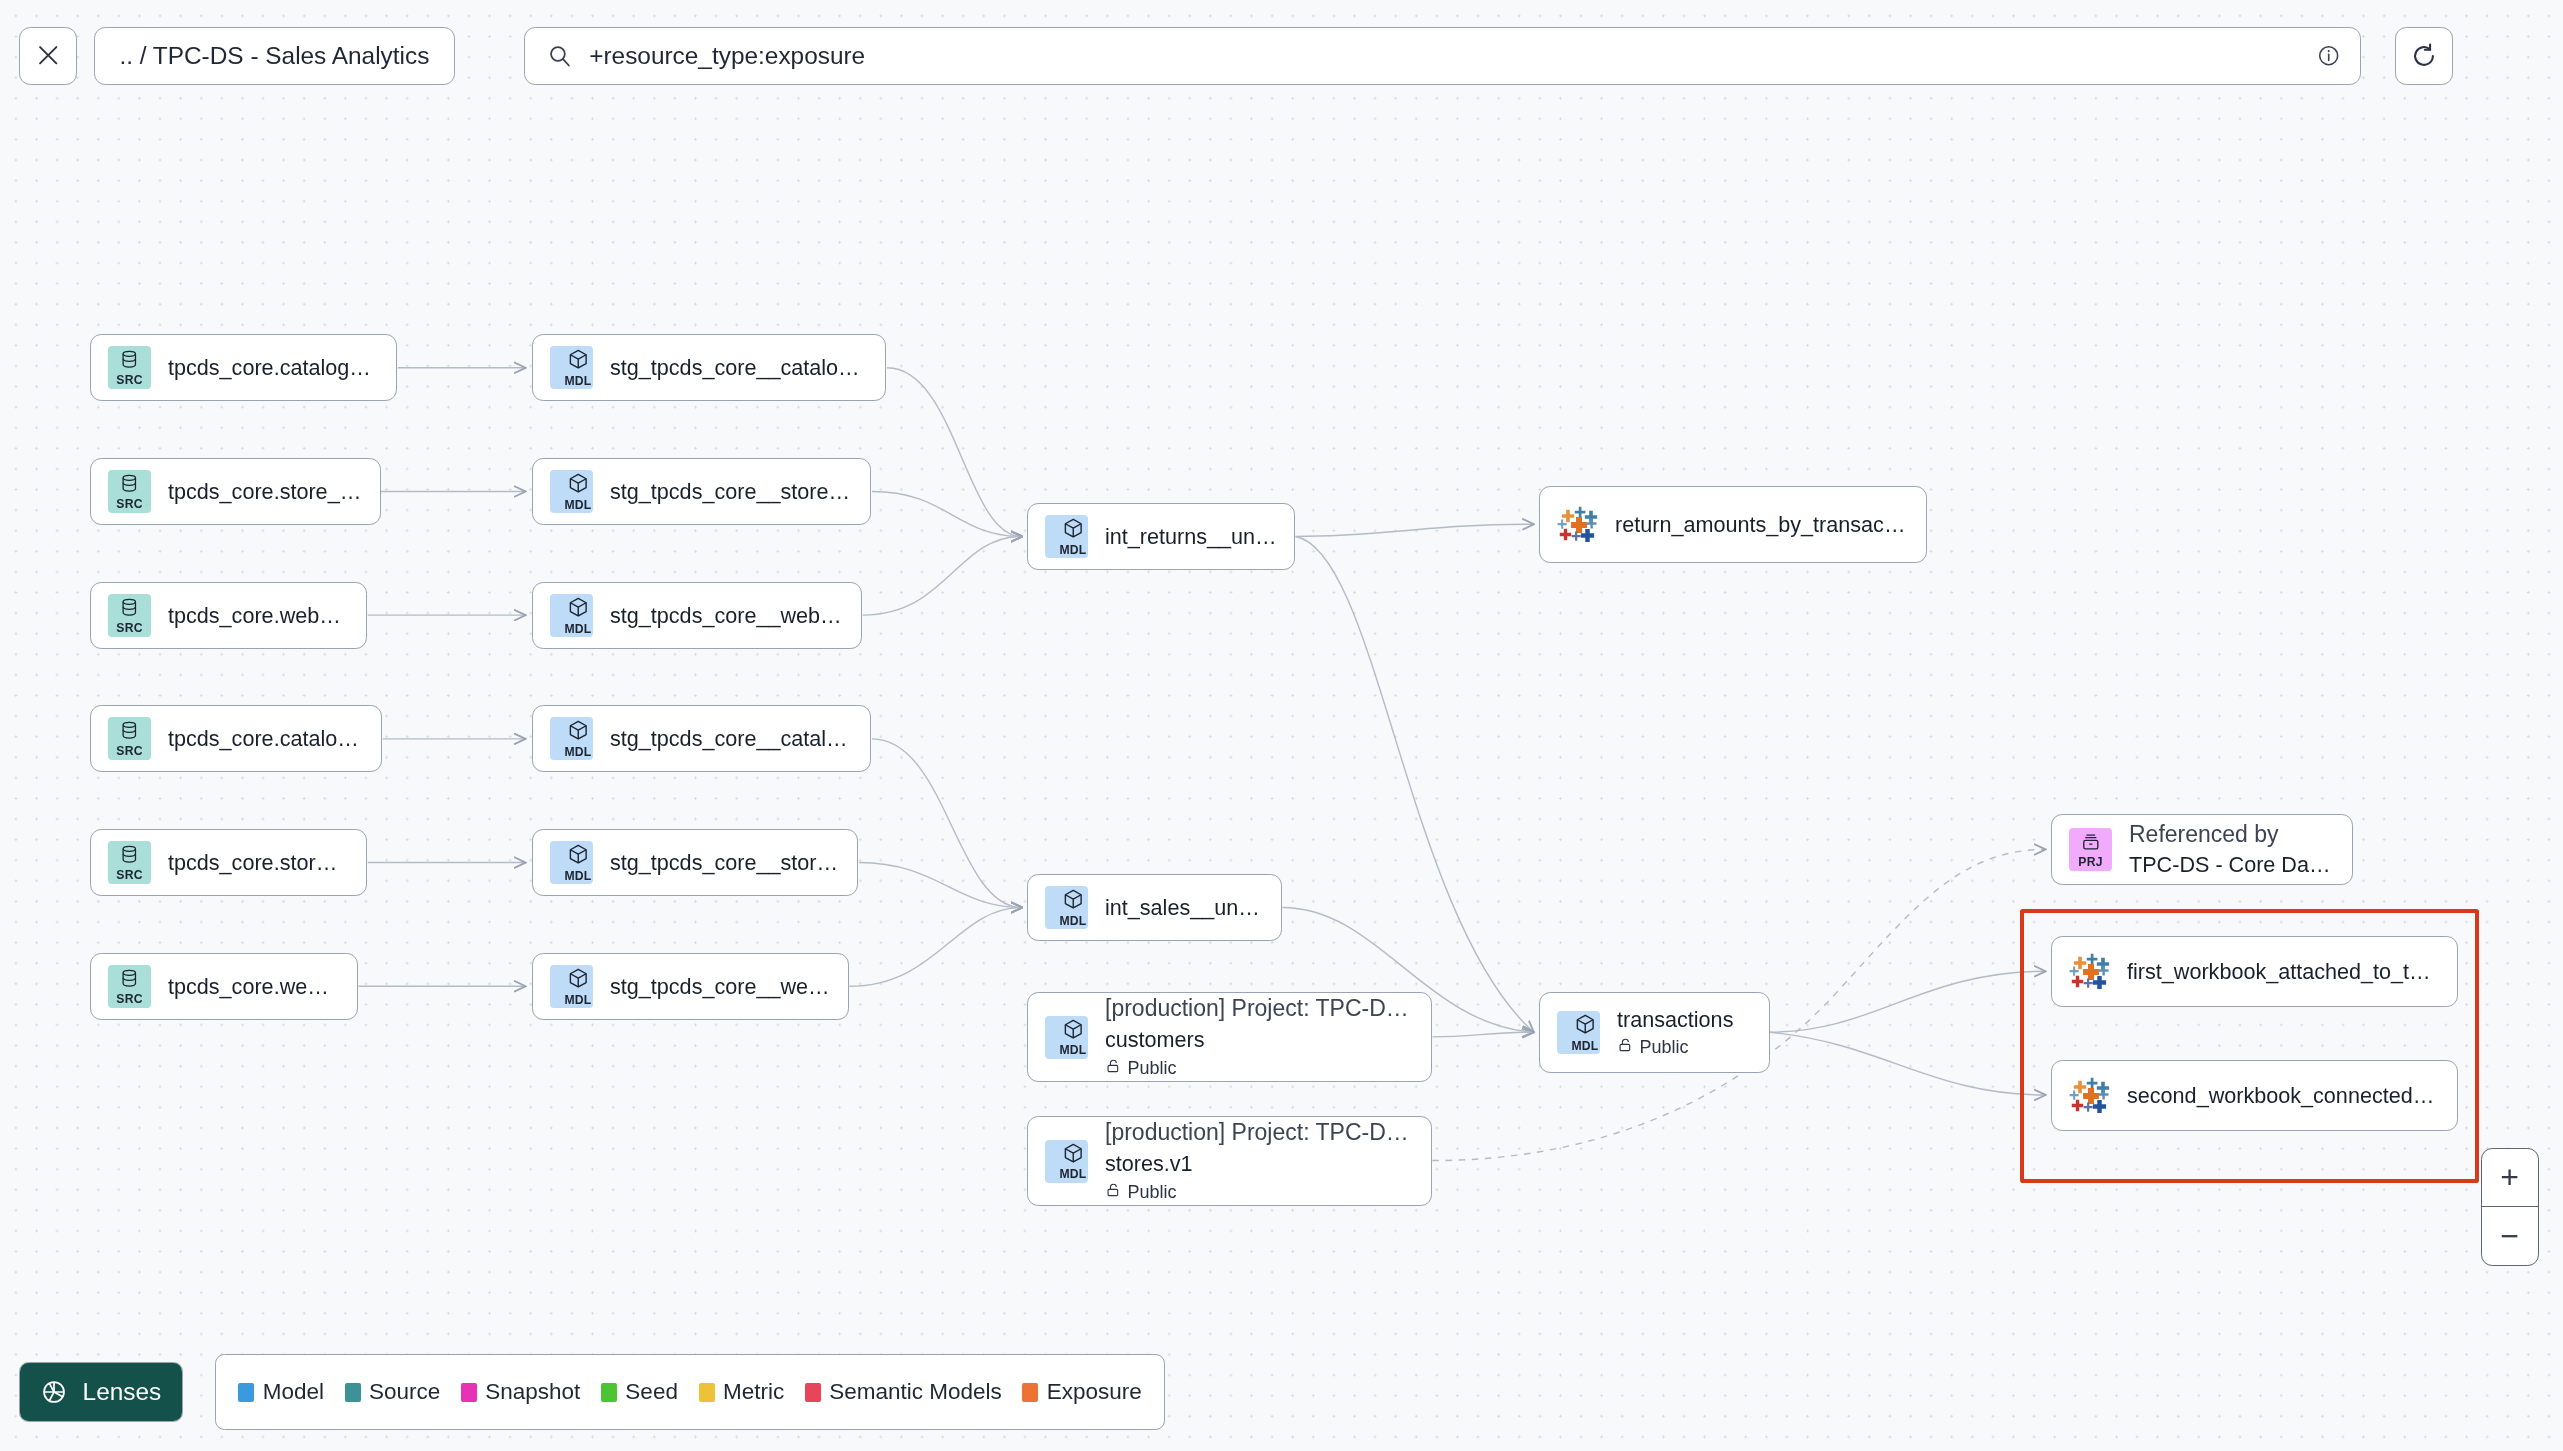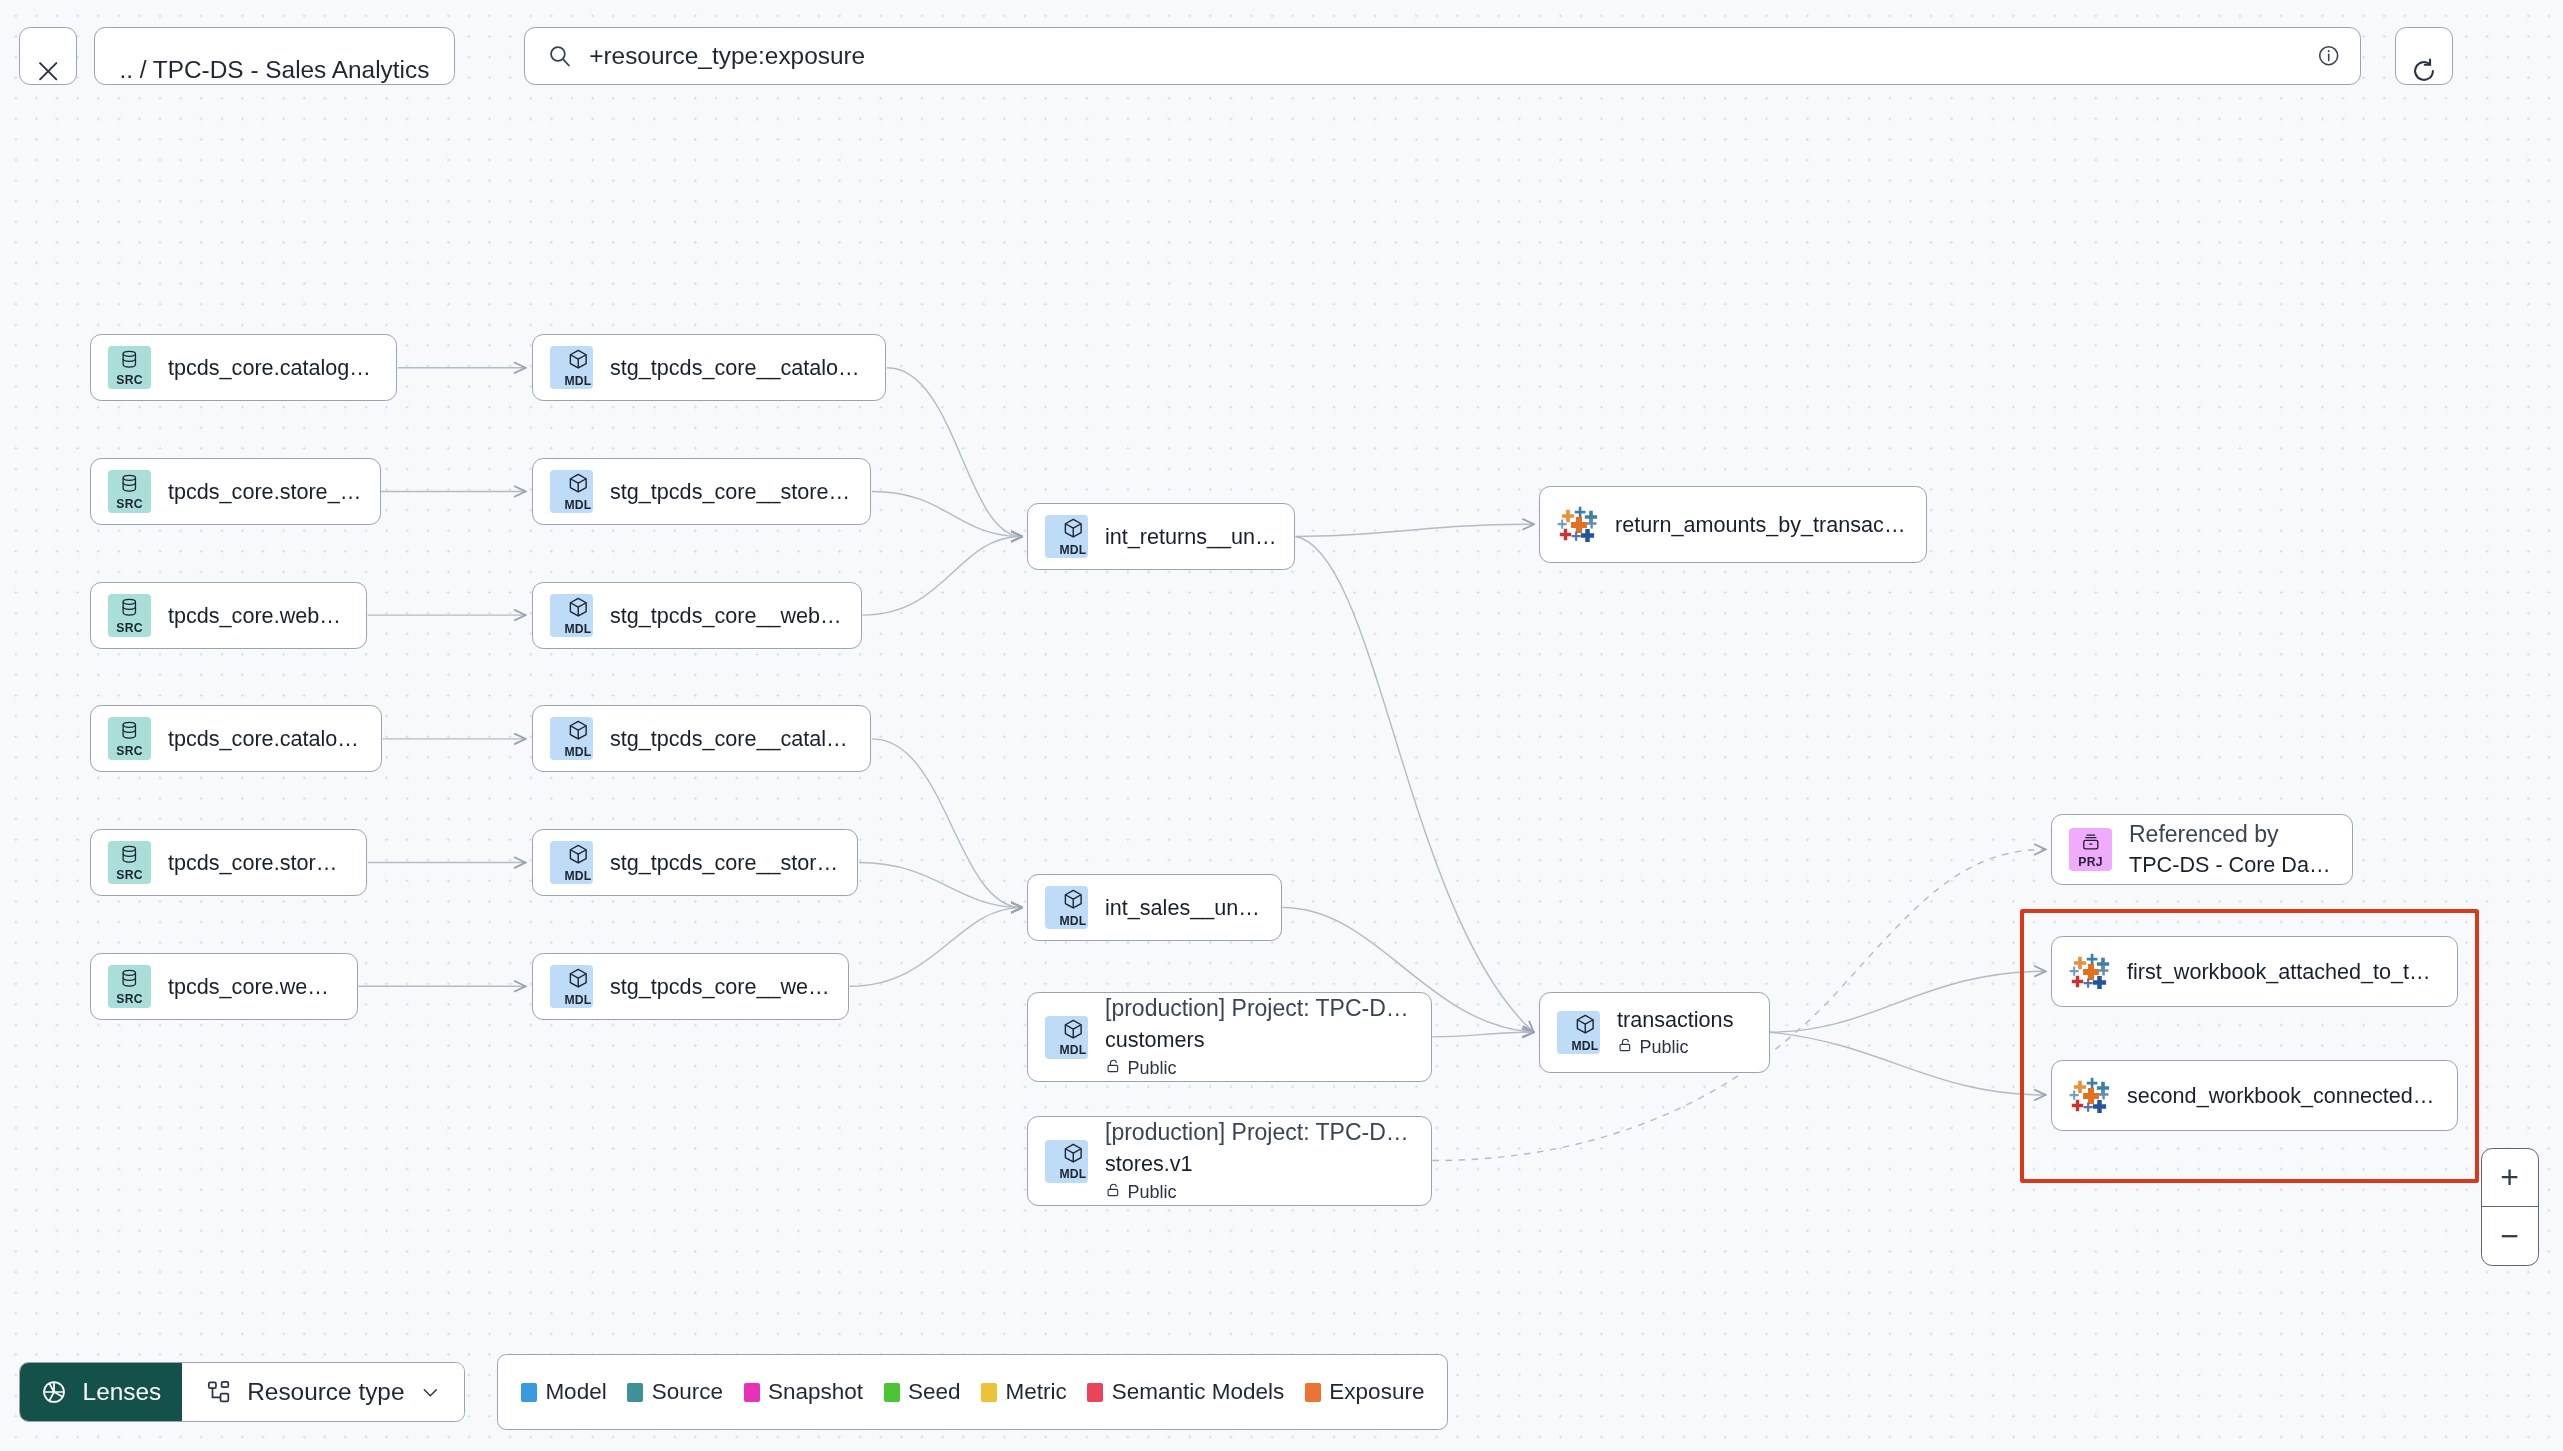--- a/index.html
+++ b/index.html
@@ -24,21 +24,21 @@
     width: 2563px; height: 111px;
     display: flex; align-items: center;
     padding: 0 19px;
     gap: 17px;
   }
   .tb-btn {
     background: #ffffff;
     border: 1.5px solid #9aa3b2;
     border-radius: 11.2px;
     height: 58px;
-    display: flex; align-items: flex-end; justify-content: center;
+    display: flex; align-items: center; justify-content: center;
     cursor: pointer;
   }
   #close-btn { width: 58px; flex: 0 0 58px; }
   #breadcrumb-btn {
     padding: 0 24.4px;
     font-size: 24.4px;
     color: #1f2733;
     white-space: nowrap;
   }
   #search-box {
@@ -647,36 +647,20 @@
         <span class="ico">
           <svg width="26" height="26" viewBox="0 0 24 24" fill="none" stroke="#ffffff" stroke-width="1.6">
             <circle cx="12" cy="12" r="9.2"></circle>
             <path d="M12 2.8 L12 12 L20.4 16.6"></path>
             <path d="M21 12 L12 12 L7.6 20.2"></path>
             <path d="M3 12 L12 12 L7.6 3.8"></path>
           </svg>
         </span>
         <span>Lenses</span>
       </div>
-      <div id="resource-type-btn">
-        <span class="ico">
-          <svg width="26" height="26" viewBox="0 0 24 24" fill="none" stroke="#2b3342" stroke-width="1.6">
-            <rect x="2.6" y="3.2" width="6.6" height="5.2" rx="1.3"></rect>
-            <rect x="14.4" y="2.6" width="6.2" height="5" rx="1.3"></rect>
-            <rect x="13.4" y="13.4" width="7.2" height="7.2" rx="1.3"></rect>
-            <path d="M6 8.6 L6 17 L13.2 17"></path>
-          </svg>
-        </span>
-        <span>Resource type</span>
-        <span class="ico">
-          <svg width="20.6" height="20.6" viewBox="0 0 24 24" fill="none" stroke="#2b3342" stroke-width="1.7" stroke-linecap="round">
-            <polyline points="5,9 12,16 19,9"></polyline>
-          </svg>
-        </span>
-      </div>
     </div>
 
     <div id="legend">
         <div class="legend-item">
           <span class="swatch" style="background:#3a9ae0"></span>
           <span>Model</span>
         </div>
         <div class="legend-item">
           <span class="swatch" style="background:#3e9197"></span>
           <span>Source</span>

